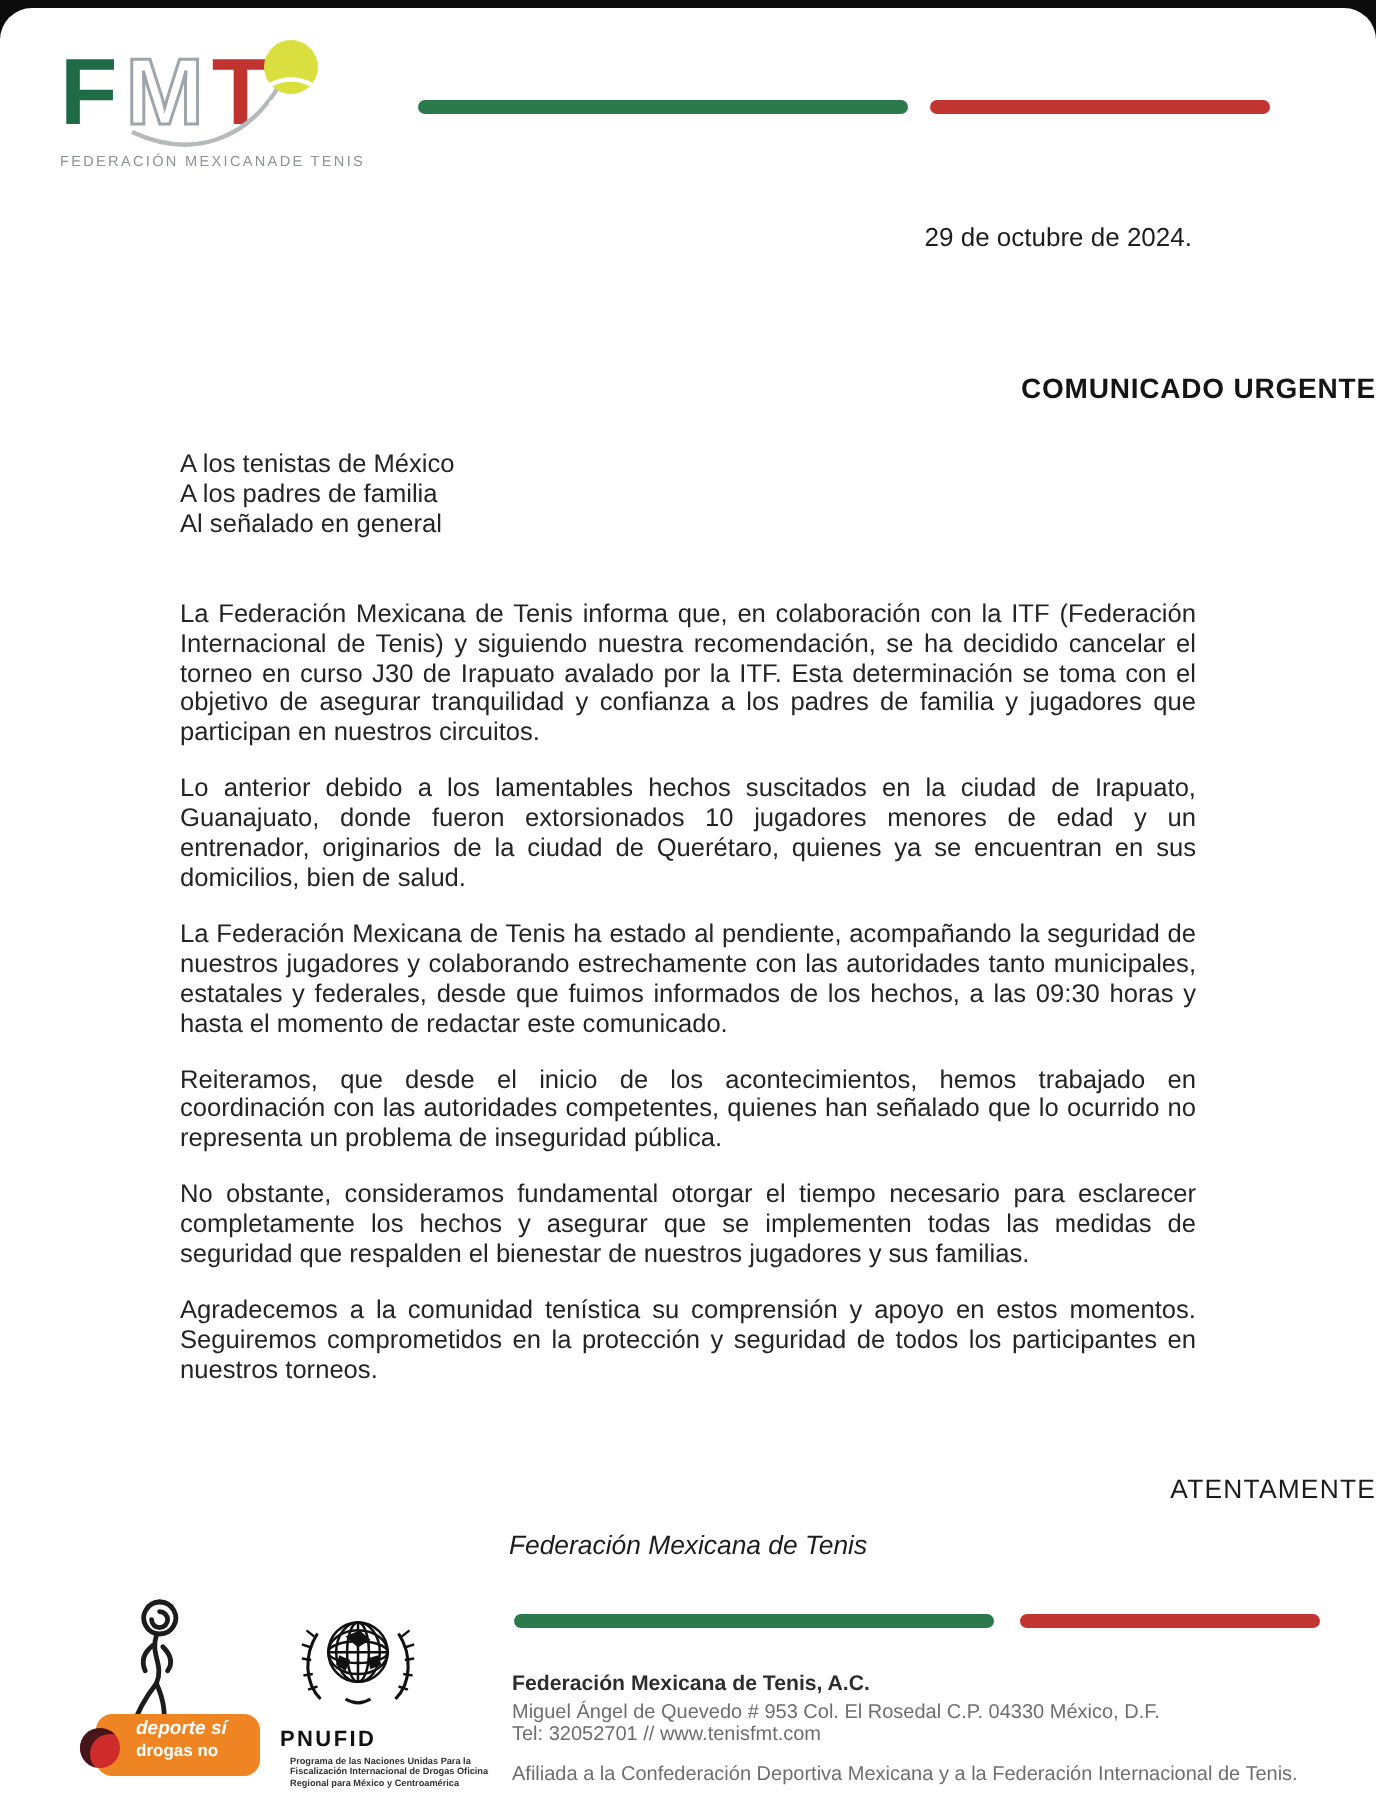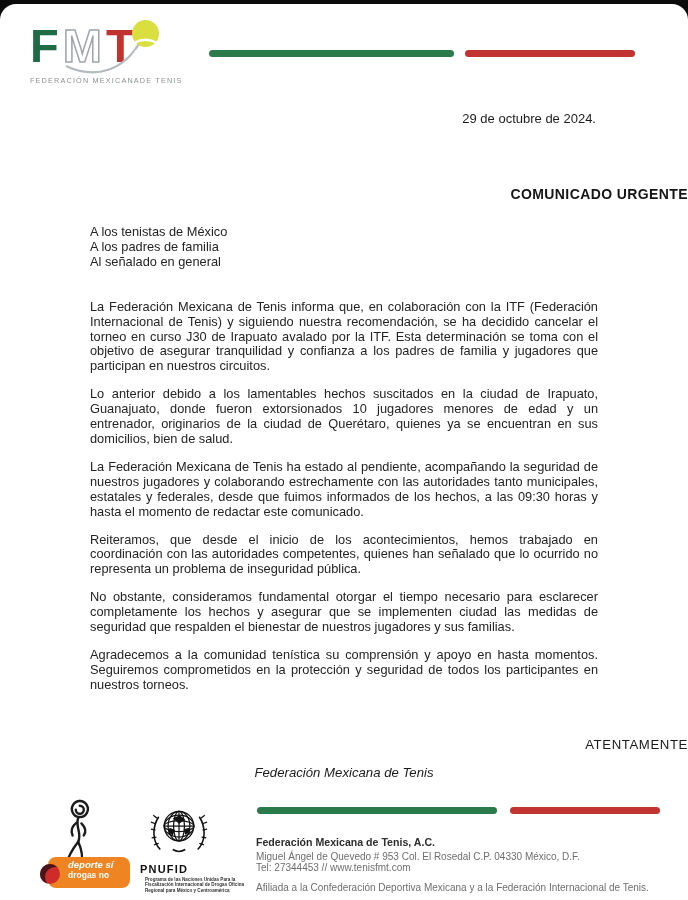--- a/index.html
+++ b/index.html
@@ -92,22 +92,22 @@
     <div class="salutation">
       <div>A los tenistas de México</div>
       <div>A los padres de familia</div>
       <div>Al señalado en general</div>
     </div>
     <div class="paras">
       <p>La Federación Mexicana de Tenis informa que, en colaboración con la ITF (Federación Internacional de Tenis) y siguiendo nuestra recomendación, se ha decidido cancelar el torneo en curso J30 de Irapuato avalado por la ITF. Esta determinación se toma con el objetivo de asegurar tranquilidad y confianza a los padres de familia y jugadores que participan en nuestros circuitos.</p>
       <p>Lo anterior debido a los lamentables hechos suscitados en la ciudad de Irapuato, Guanajuato, donde fueron extorsionados 10 jugadores menores de edad y un entrenador, originarios de la ciudad de Querétaro, quienes ya se encuentran en sus domicilios, bien de salud.</p>
       <p>La Federación Mexicana de Tenis ha estado al pendiente, acompañando la seguridad de nuestros jugadores y colaborando estrechamente con las autoridades tanto municipales, estatales y federales, desde que fuimos informados de los hechos, a las 09:30 horas y hasta el momento de redactar este comunicado.</p>
       <p>Reiteramos, que desde el inicio de los acontecimientos, hemos trabajado en coordinación con las autoridades competentes, quienes han señalado que lo ocurrido no representa un problema de inseguridad pública.</p>
-      <p>No obstante, consideramos fundamental otorgar el tiempo necesario para esclarecer completamente los hechos y asegurar que se implementen ciudad las medidas de seguridad que respalden el bienestar de nuestros jugadores y sus familias.</p>
-      <p>Agradecemos a la comunidad tenística su comprensión y apoyo en hasta momentos. Seguiremos comprometidos en la protección y seguridad de todos los participantes en nuestros torneos.</p>
+      <p>No obstante, consideramos fundamental otorgar el tiempo necesario para esclarecer completamente los hechos y asegurar que se implementen todas las medidas de seguridad que respalden el bienestar de nuestros jugadores y sus familias.</p>
+      <p>Agradecemos a la comunidad tenística su comprensión y apoyo en estos momentos. Seguiremos comprometidos en la protección y seguridad de todos los participantes en nuestros torneos.</p>
     </div>
   </div>
 
   <div class="closing">ATENTAMENTE</div>
   <div class="signature">Federación Mexicana de Tenis</div>
 
   <div class="footer-bars">
     <div class="bar bar-green"></div>
     <div class="bar bar-red"></div>
   </div>
@@ -147,17 +147,17 @@
       <path d="M76 52 l6 2 M79 44 l6 1 M80 35 l6 -1 M80 27 l6 -2 M78 20 l5 -4"></path>
       <path d="M42 60 q8 5 16 0" stroke-width="2"></path>
     </svg>
     <div class="pnufid-name">PNUFID</div>
     <div class="pnufid-desc">Programa de las Naciones Unidas Para la Fiscalización Internacional de Drogas Oficina Regional para México y Centroamérica</div>
   </div>
 
   <div class="footer-text">
     <div class="footer-org">Federación Mexicana de Tenis, A.C.</div>
     <div>Miguel Ángel de Quevedo # 953 Col. El Rosedal C.P. 04330 México, D.F.</div>
-    <div>Tel: 27344453 // www.tenisfmt.com</div>
+    <div>Tel: 32052701 // www.tenisfmt.com</div>
     <div class="footer-affil">Afiliada a la Confederación Deportiva Mexicana y a la Federación Internacional de Tenis.</div>
   </div>
 
 </div>
 
 </body></html>

